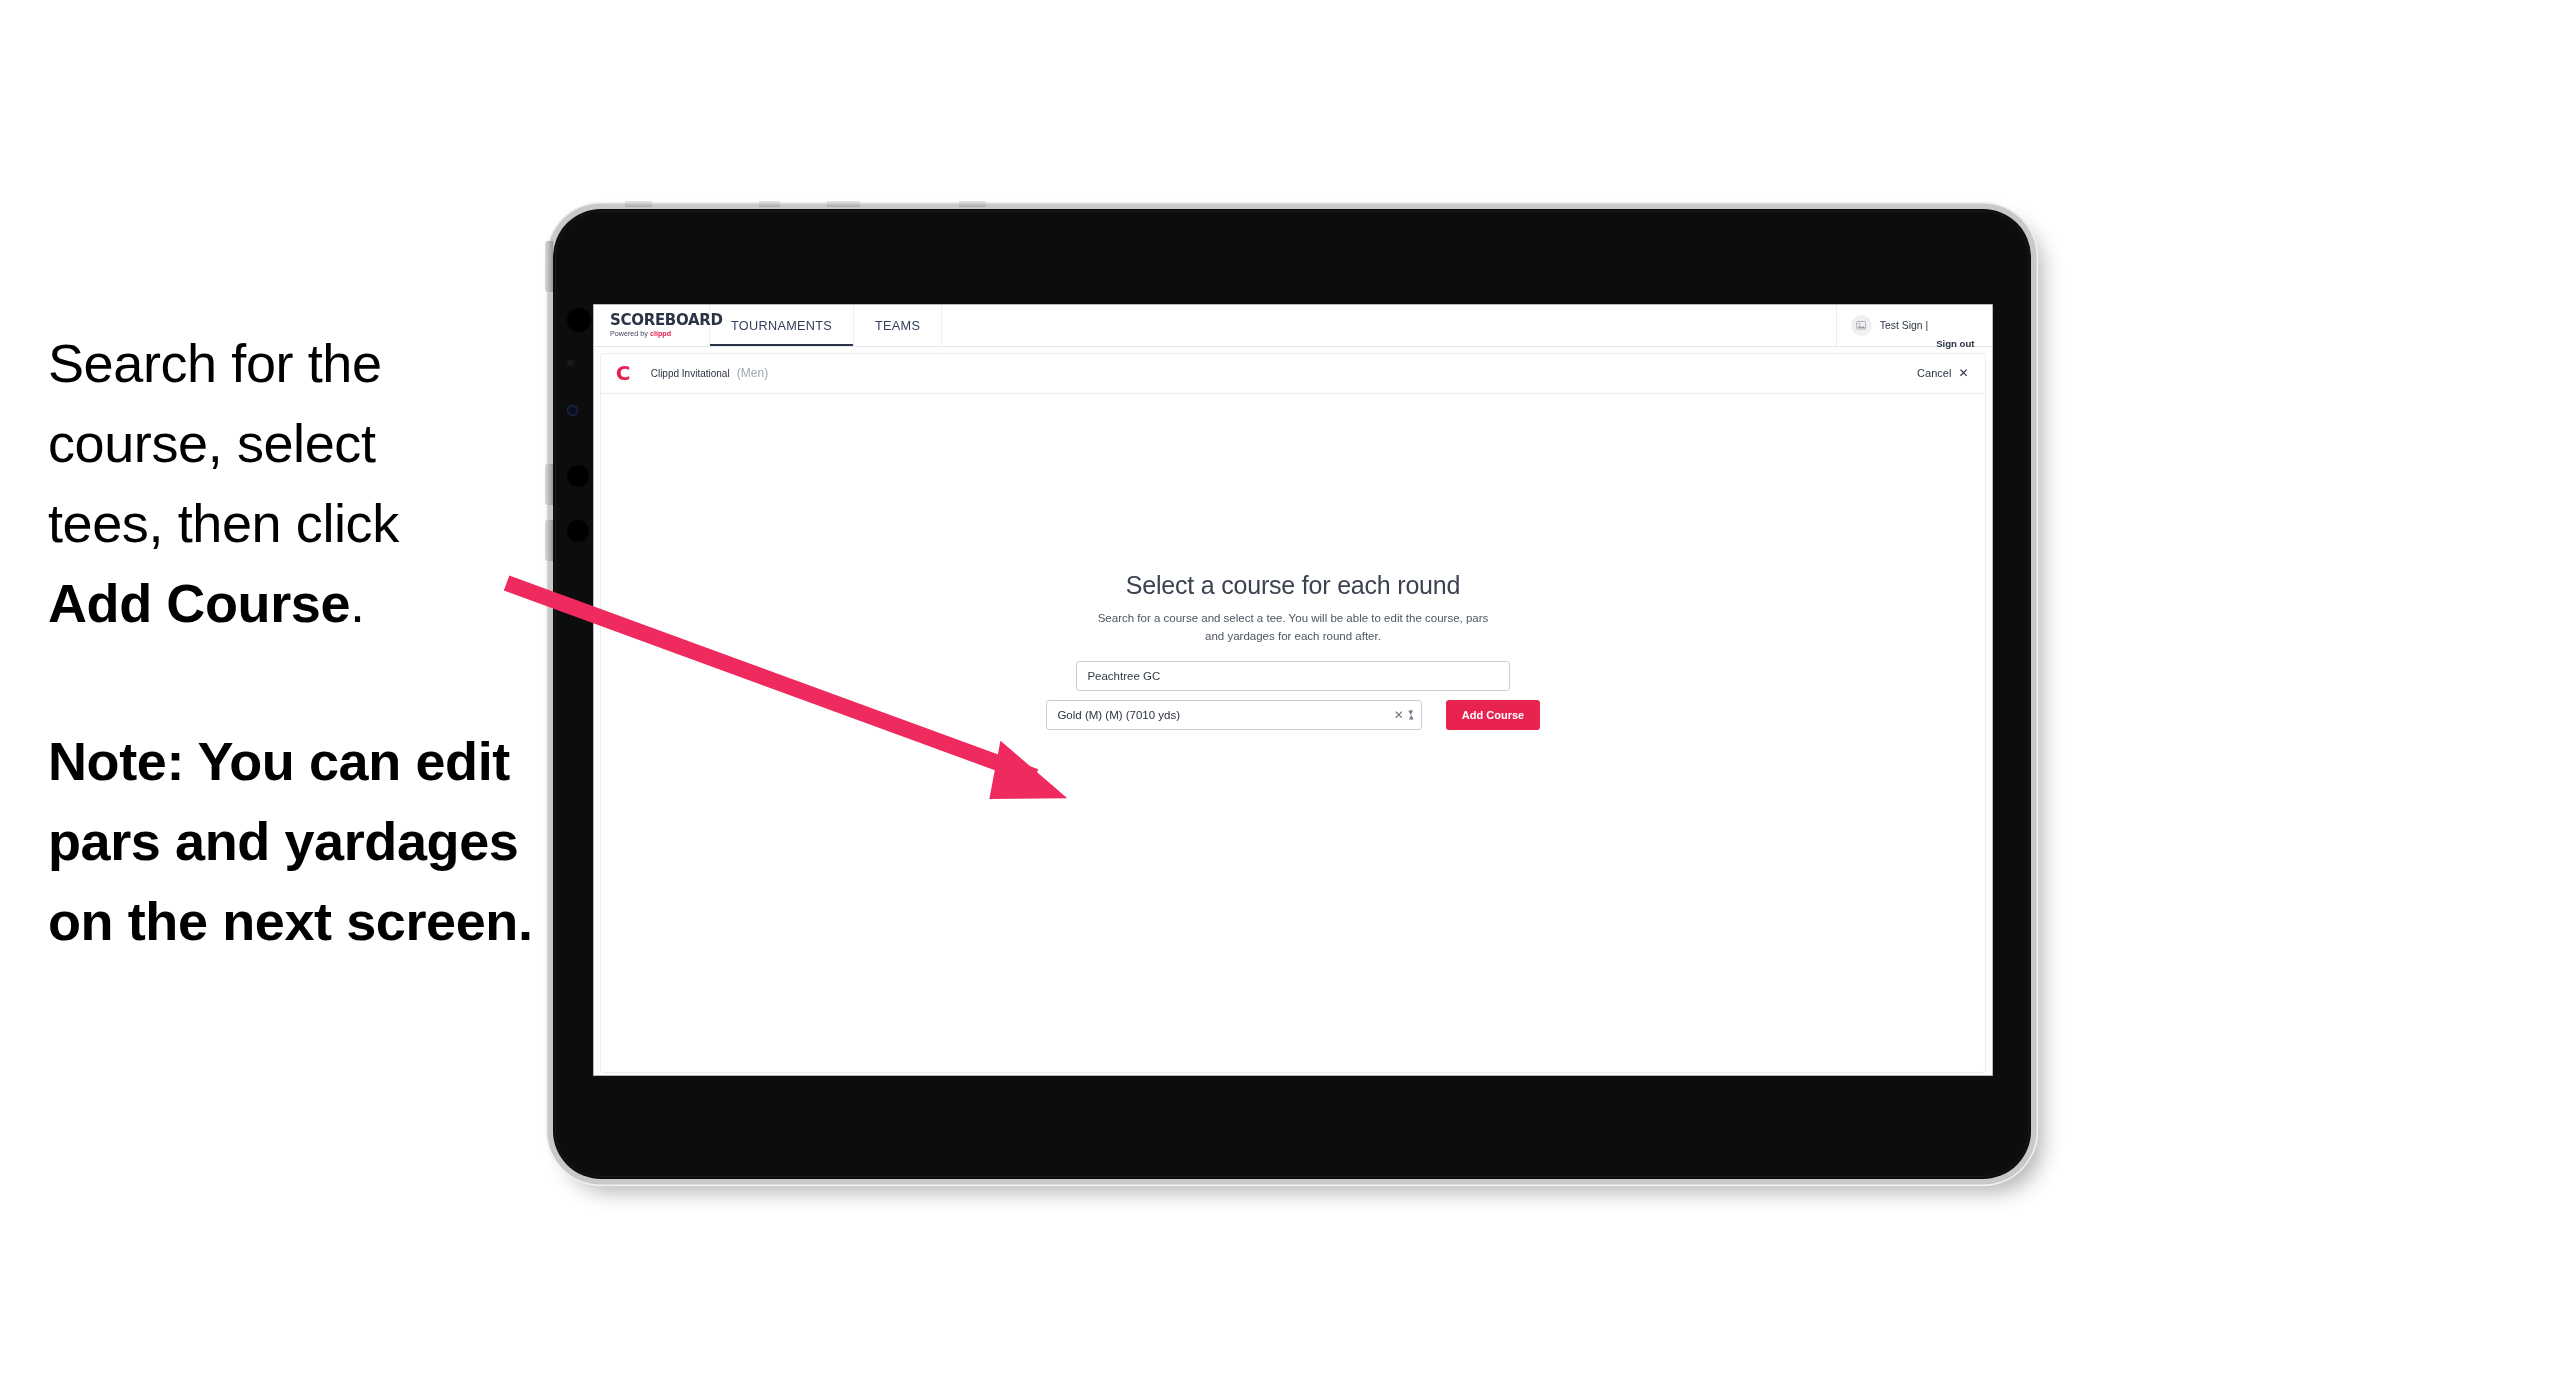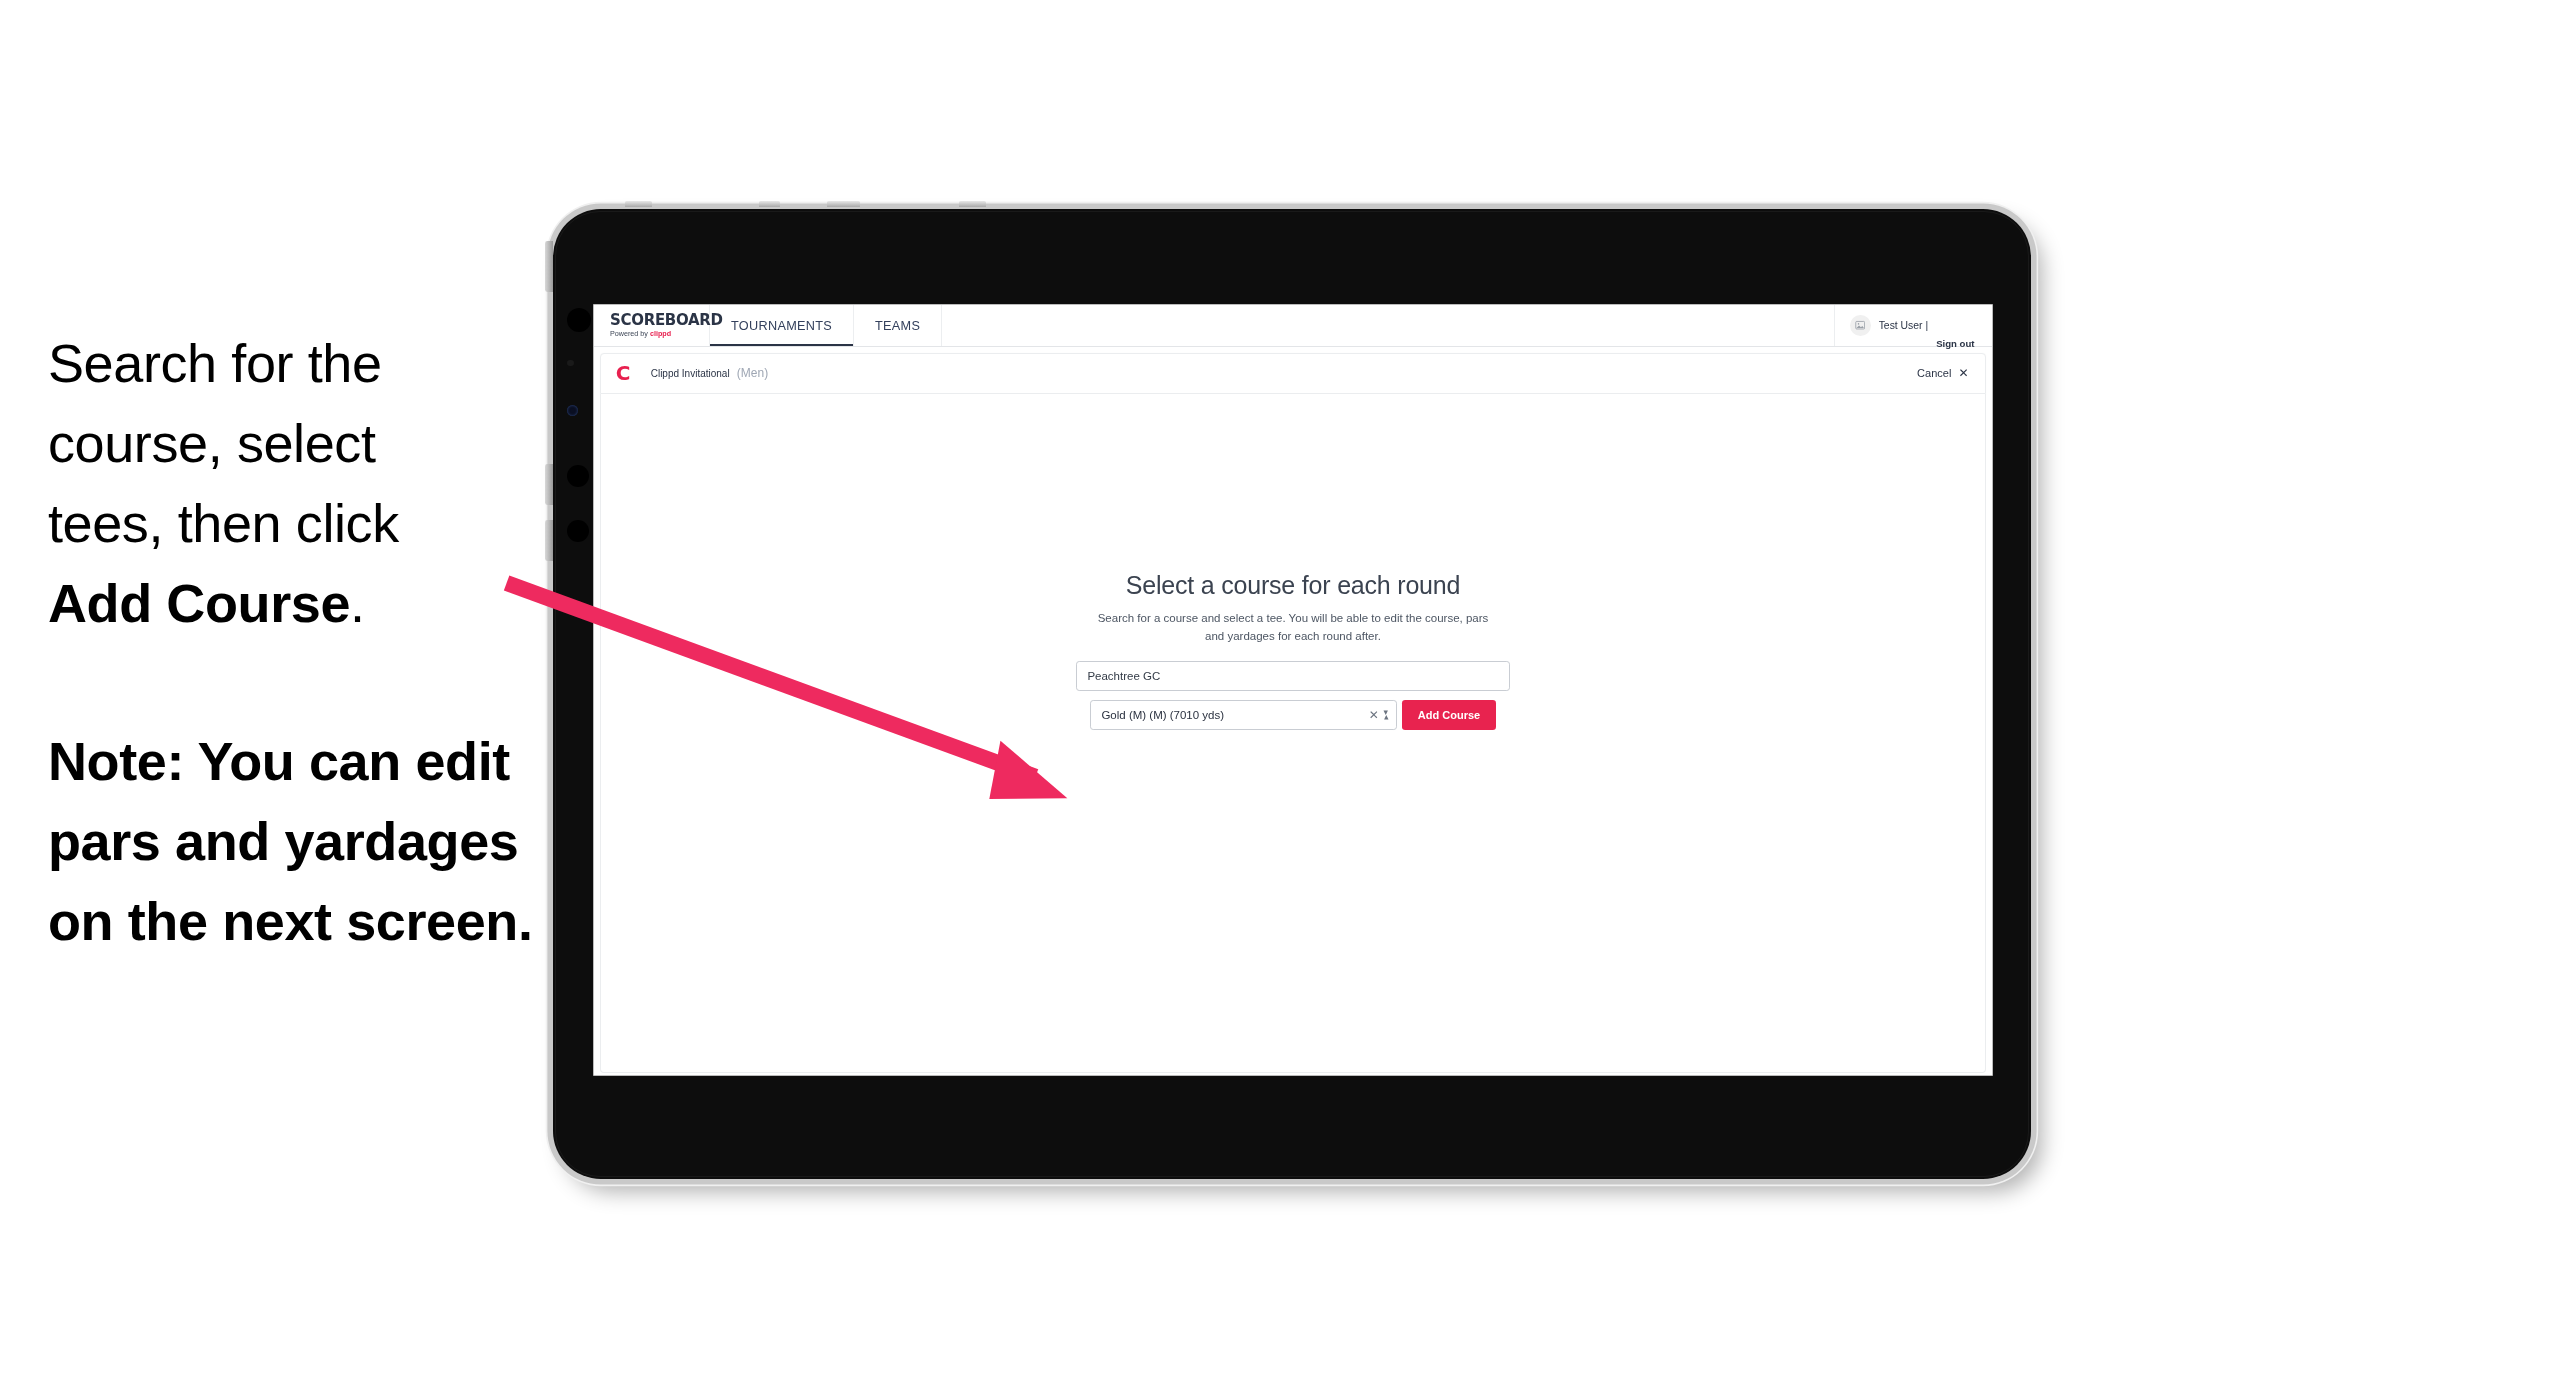--- a/index.html
+++ b/index.html
@@ -260,24 +260,24 @@
     background: #fff;
     font-family: "Liberation Sans", sans-serif;
     font-size: 11.5px;
     color: #333b47;
     padding: 0 10.4px;
     outline: none;
   }
   .course-input::placeholder { color: #9aa1ab; }
   .row2 {
     margin-top: 9.6px;
-    width: 406px;
+    width: 494px;
     display: flex;
     align-items: stretch;
-    gap: 5px;
+    gap: 24px;
   }
   .tee-select {
     flex: 1;
     height: 29.5px;
     border: 0.8px solid #c9cdd3;
     border-radius: 3.2px;
     background: #fff;
     display: flex; align-items: center;
     padding: 0 6.4px 0 10.4px;
     cursor: pointer;
@@ -358,21 +358,21 @@
         <div class="topbar-spacer"></div>
 
         <div class="user-area">
           <div class="avatar">
             <svg width="10.4" height="10.4" viewBox="0 0 16 16" aria-hidden="true">
               <rect x="1.2" y="2.2" width="13.6" height="11.6" rx="1.4" fill="none" stroke="#9aa0a8" stroke-width="1.3"></rect>
               <circle cx="5.4" cy="6" r="1.2" fill="#9aa0a8"></circle>
               <path d="M2.2 12.3 L6.2 8.4 L9.1 11.2 L11.2 9.2 L13.8 12.3 Z" fill="#9aa0a8"></path>
             </svg>
           </div>
-          <span class="user-name">Test User |</span>
+          <span class="user-name">Test Sign |</span>
           <span class="signout">Sign out</span>
         </div>
       </div>
 
       <div class="tcard">
         <div class="c-logo">C</div>
         <div class="t-title">Clippd Invitational</div>
         <div class="t-sub">(Men)</div>
         <div class="tcard-right">
           <span class="cancel-label">Cancel</span>

